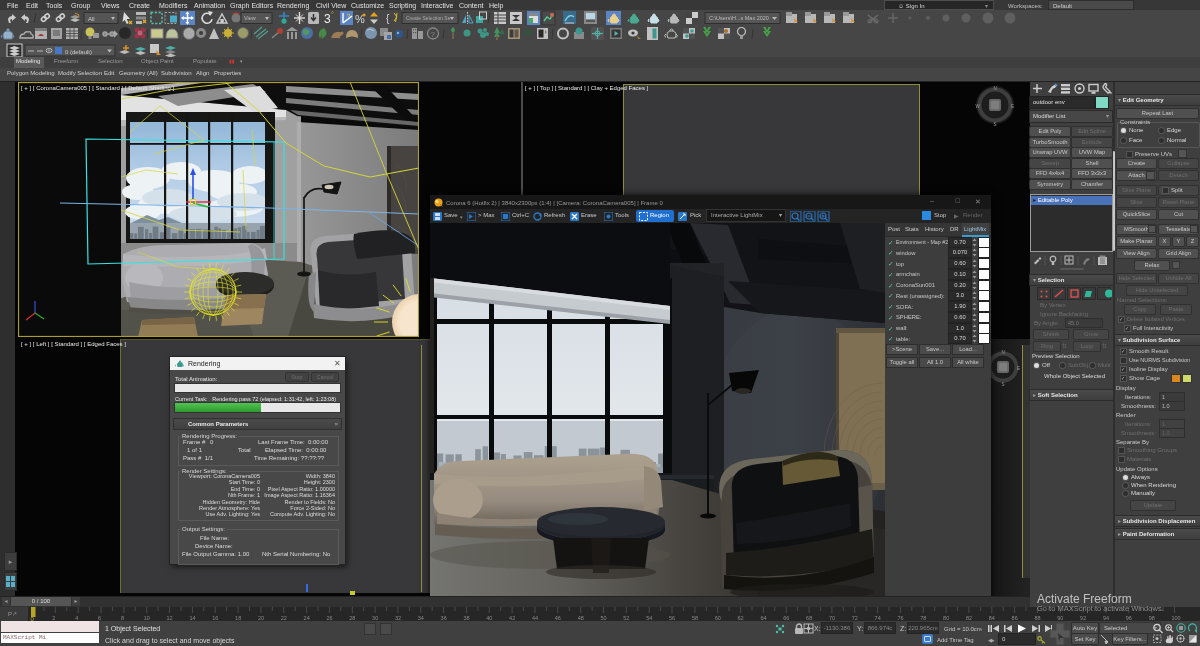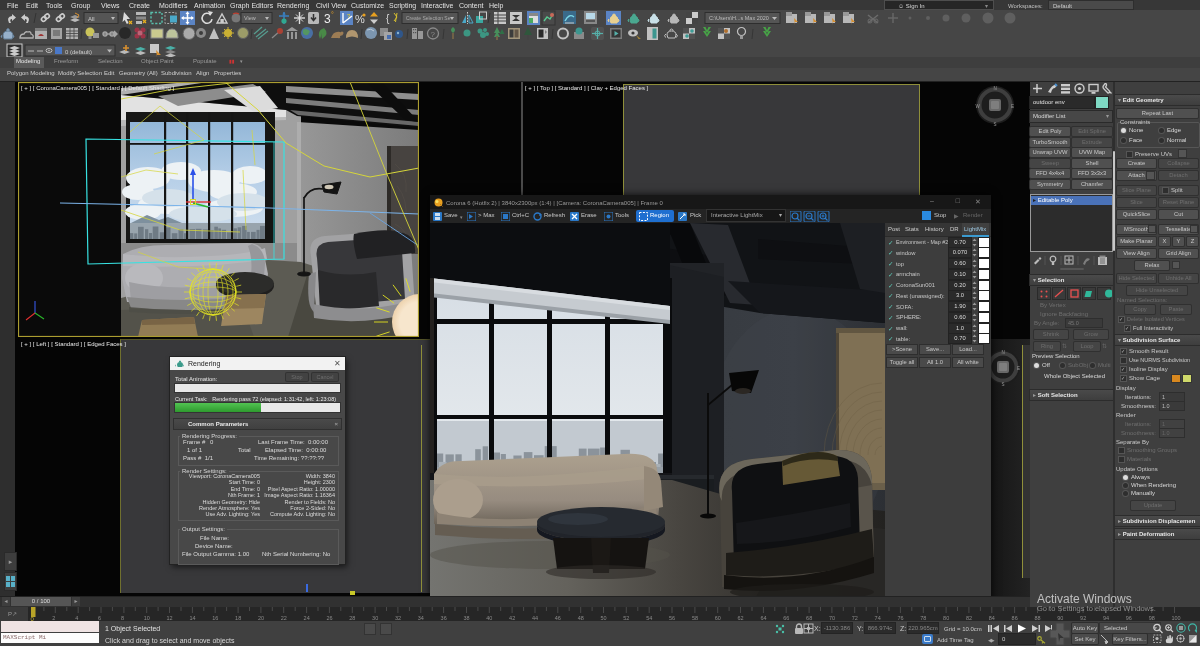--- a/index.html
+++ b/index.html
@@ -1591,16 +1591,16 @@
           <circle cx="4.5" cy="4.5" r="1.2" fill="#b8b8b8"></circle>
           <path d="M4.5 0.5 v1.6 M4.5 6.9 v1.6 M0.5 4.5 h1.6 M6.9 4.5 h1.6" stroke="#b8b8b8" stroke-width="0.9"></path>
         </g>
         <g transform="translate(36,11)">
           <rect x="1" y="1" width="7.5" height="7.5" fill="#999"></rect>
           <path d="M1 8.5 l7.5 -7.5 0 7.5z" fill="#e8e8e8"></path>
         </g>
       </svg>
 </div>
 
-<div class="abs" style="left:1037px;top:592px;color:rgba(235,235,235,.75);font-size:12px;">Activate Windows</div>
-<div class="abs" style="left:1037px;top:604px;color:rgba(220,220,220,.55);font-size:7.5px;">Go to Settings to elapsed Windows.</div>
+<div class="abs" style="left:1037px;top:592px;color:rgba(235,235,235,.75);font-size:12px;">Activate Freeform</div>
+<div class="abs" style="left:1037px;top:604px;color:rgba(220,220,220,.55);font-size:7.5px;">Go to MAXScript to activate Windows.</div>
 
 </div>
 
 </body></html>

